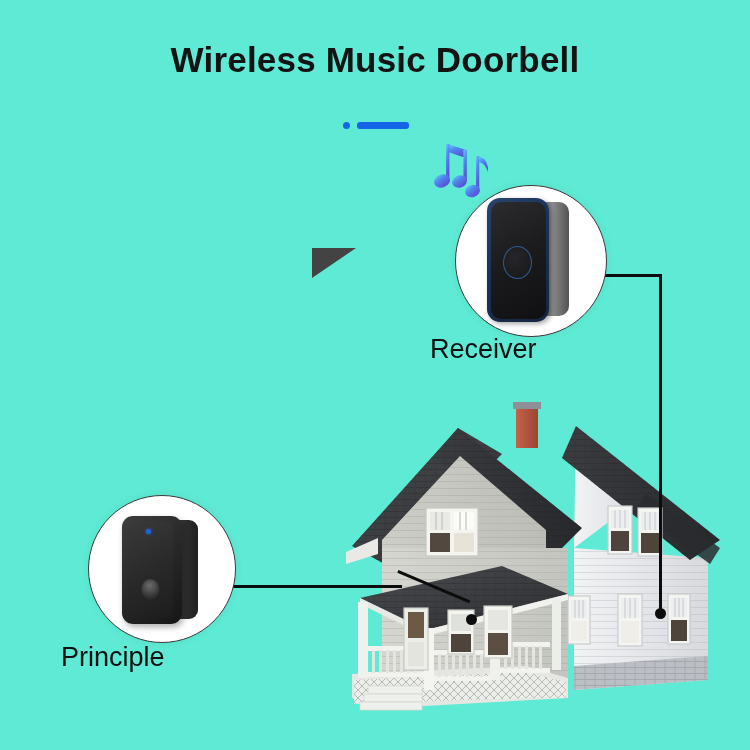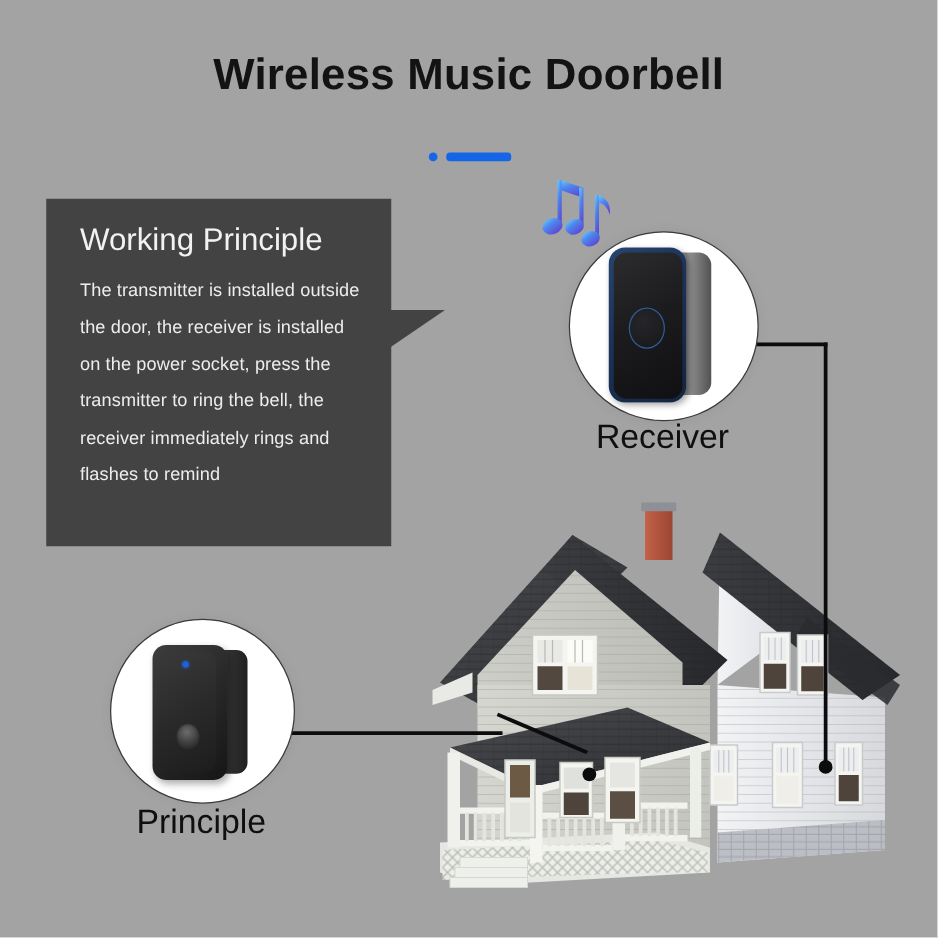--- a/index.html
+++ b/index.html
@@ -7,21 +7,21 @@
     padding: 0;
     background: #ffffff;
   }
   body {
     font-family: "Liberation Sans", sans-serif;
   }
   #canvas {
     position: relative;
     width: 750px;
     height: 750px;
-    background: #a3a3a3;
+    background: #5eead4;
     overflow: hidden;
   }
 
   
   #page-title {
     position: absolute;
     left: 0;
     top: 40px;
     width: 750px;
     text-align: center;
@@ -132,21 +132,21 @@
     border-radius: 50%;
     border: 1.6px solid #3a3a3a;
     background: #ffffff;
     box-shadow: 0 0 10px rgba(0,0,0,0.06);
   }
   #receiver-circle { left: 455px; top: 185px; width: 150px; height: 150px; }
   #launcher-circle { left: 88px; top: 495px; width: 146px; height: 146px; }
 
   .callout-label {
     position: absolute;
-    text-align: center;
+    text-align: left;
     font-size: 27px;
     color: #0f0f0f;
     font-weight: normal;
   }
   #receiver-label { left: 430px; top: 334px; width: 200px; }
   #launcher-label { left: 61px; top: 642px; width: 200px; }
 
   
   #receiver-device {
     position: absolute;
@@ -265,24 +265,20 @@
 
 <div id="canvas">
 
   <div id="page-title">Wireless Music Doorbell</div>
 
   <div id="signal-mark">
     <div class="sig-dot"></div>
     <div class="sig-bar"></div>
   </div>
 
-  <div id="principle-box">
-    <div id="principle-title">Working Principle</div>
-    <div id="principle-body">The transmitter is installed outside the door, the receiver is installed on the power socket, press the transmitter to ring the bell, the receiver immediately rings and flashes to remind</div>
-  </div>
   <div id="principle-tail"></div>
 
   <div id="music-notes">
     <svg width="62" height="66" viewBox="0 0 62 66">
       <defs>
         <linearGradient id="noteGrad" x1="0" y1="0" x2="0.45" y2="1">
           <stop offset="0%" stop-color="#63d0ff"></stop>
           <stop offset="45%" stop-color="#4f86ee"></stop>
           <stop offset="100%" stop-color="#5a50d4"></stop>
         </linearGradient>

